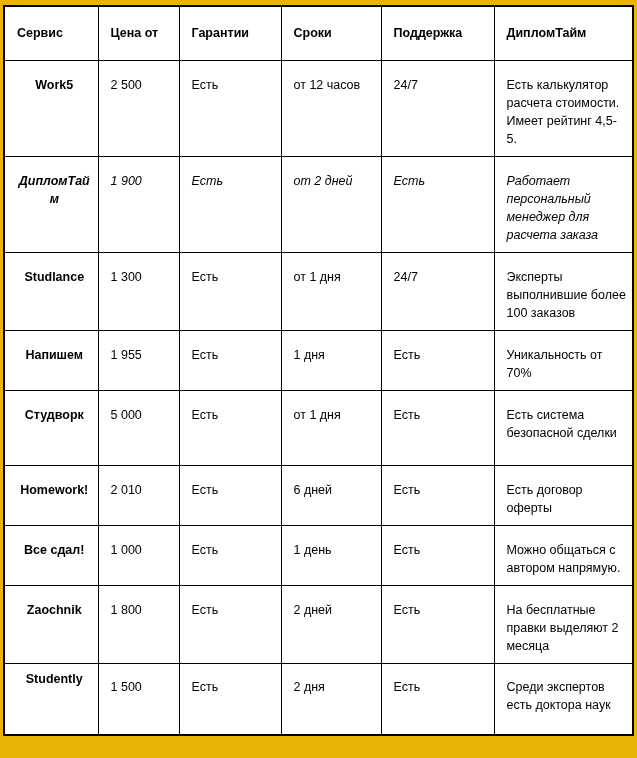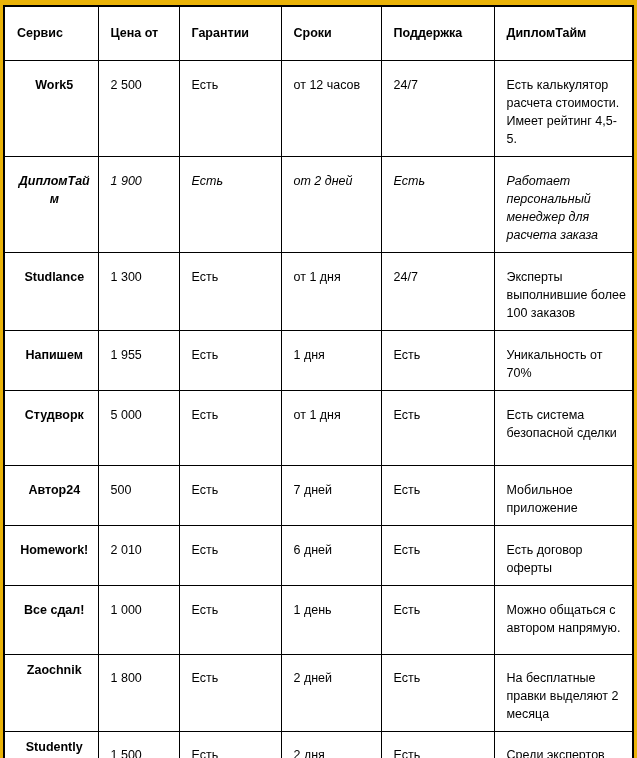--- a/index.html
+++ b/index.html
@@ -128,28 +128,20 @@
         </tr>
         <tr>
           <td>Студворк</td>
           <td>5 000</td>
           <td>Есть</td>
           <td>от 1 дня</td>
           <td>Есть</td>
           <td>Есть система безопасной сделки</td>
         </tr>
         <tr>
-          <td>Автор24</td>
-          <td>500</td>
-          <td>Есть</td>
-          <td>7 дней</td>
-          <td>Есть</td>
-          <td>Мобильное приложение</td>
-        </tr>
-        <tr>
           <td>Homework!</td>
           <td>2 010</td>
           <td>Есть</td>
           <td>6 дней</td>
           <td>Есть</td>
           <td>Есть договор оферты</td>
         </tr>
         <tr>
           <td>Все сдал!</td>
           <td>1 000</td>

